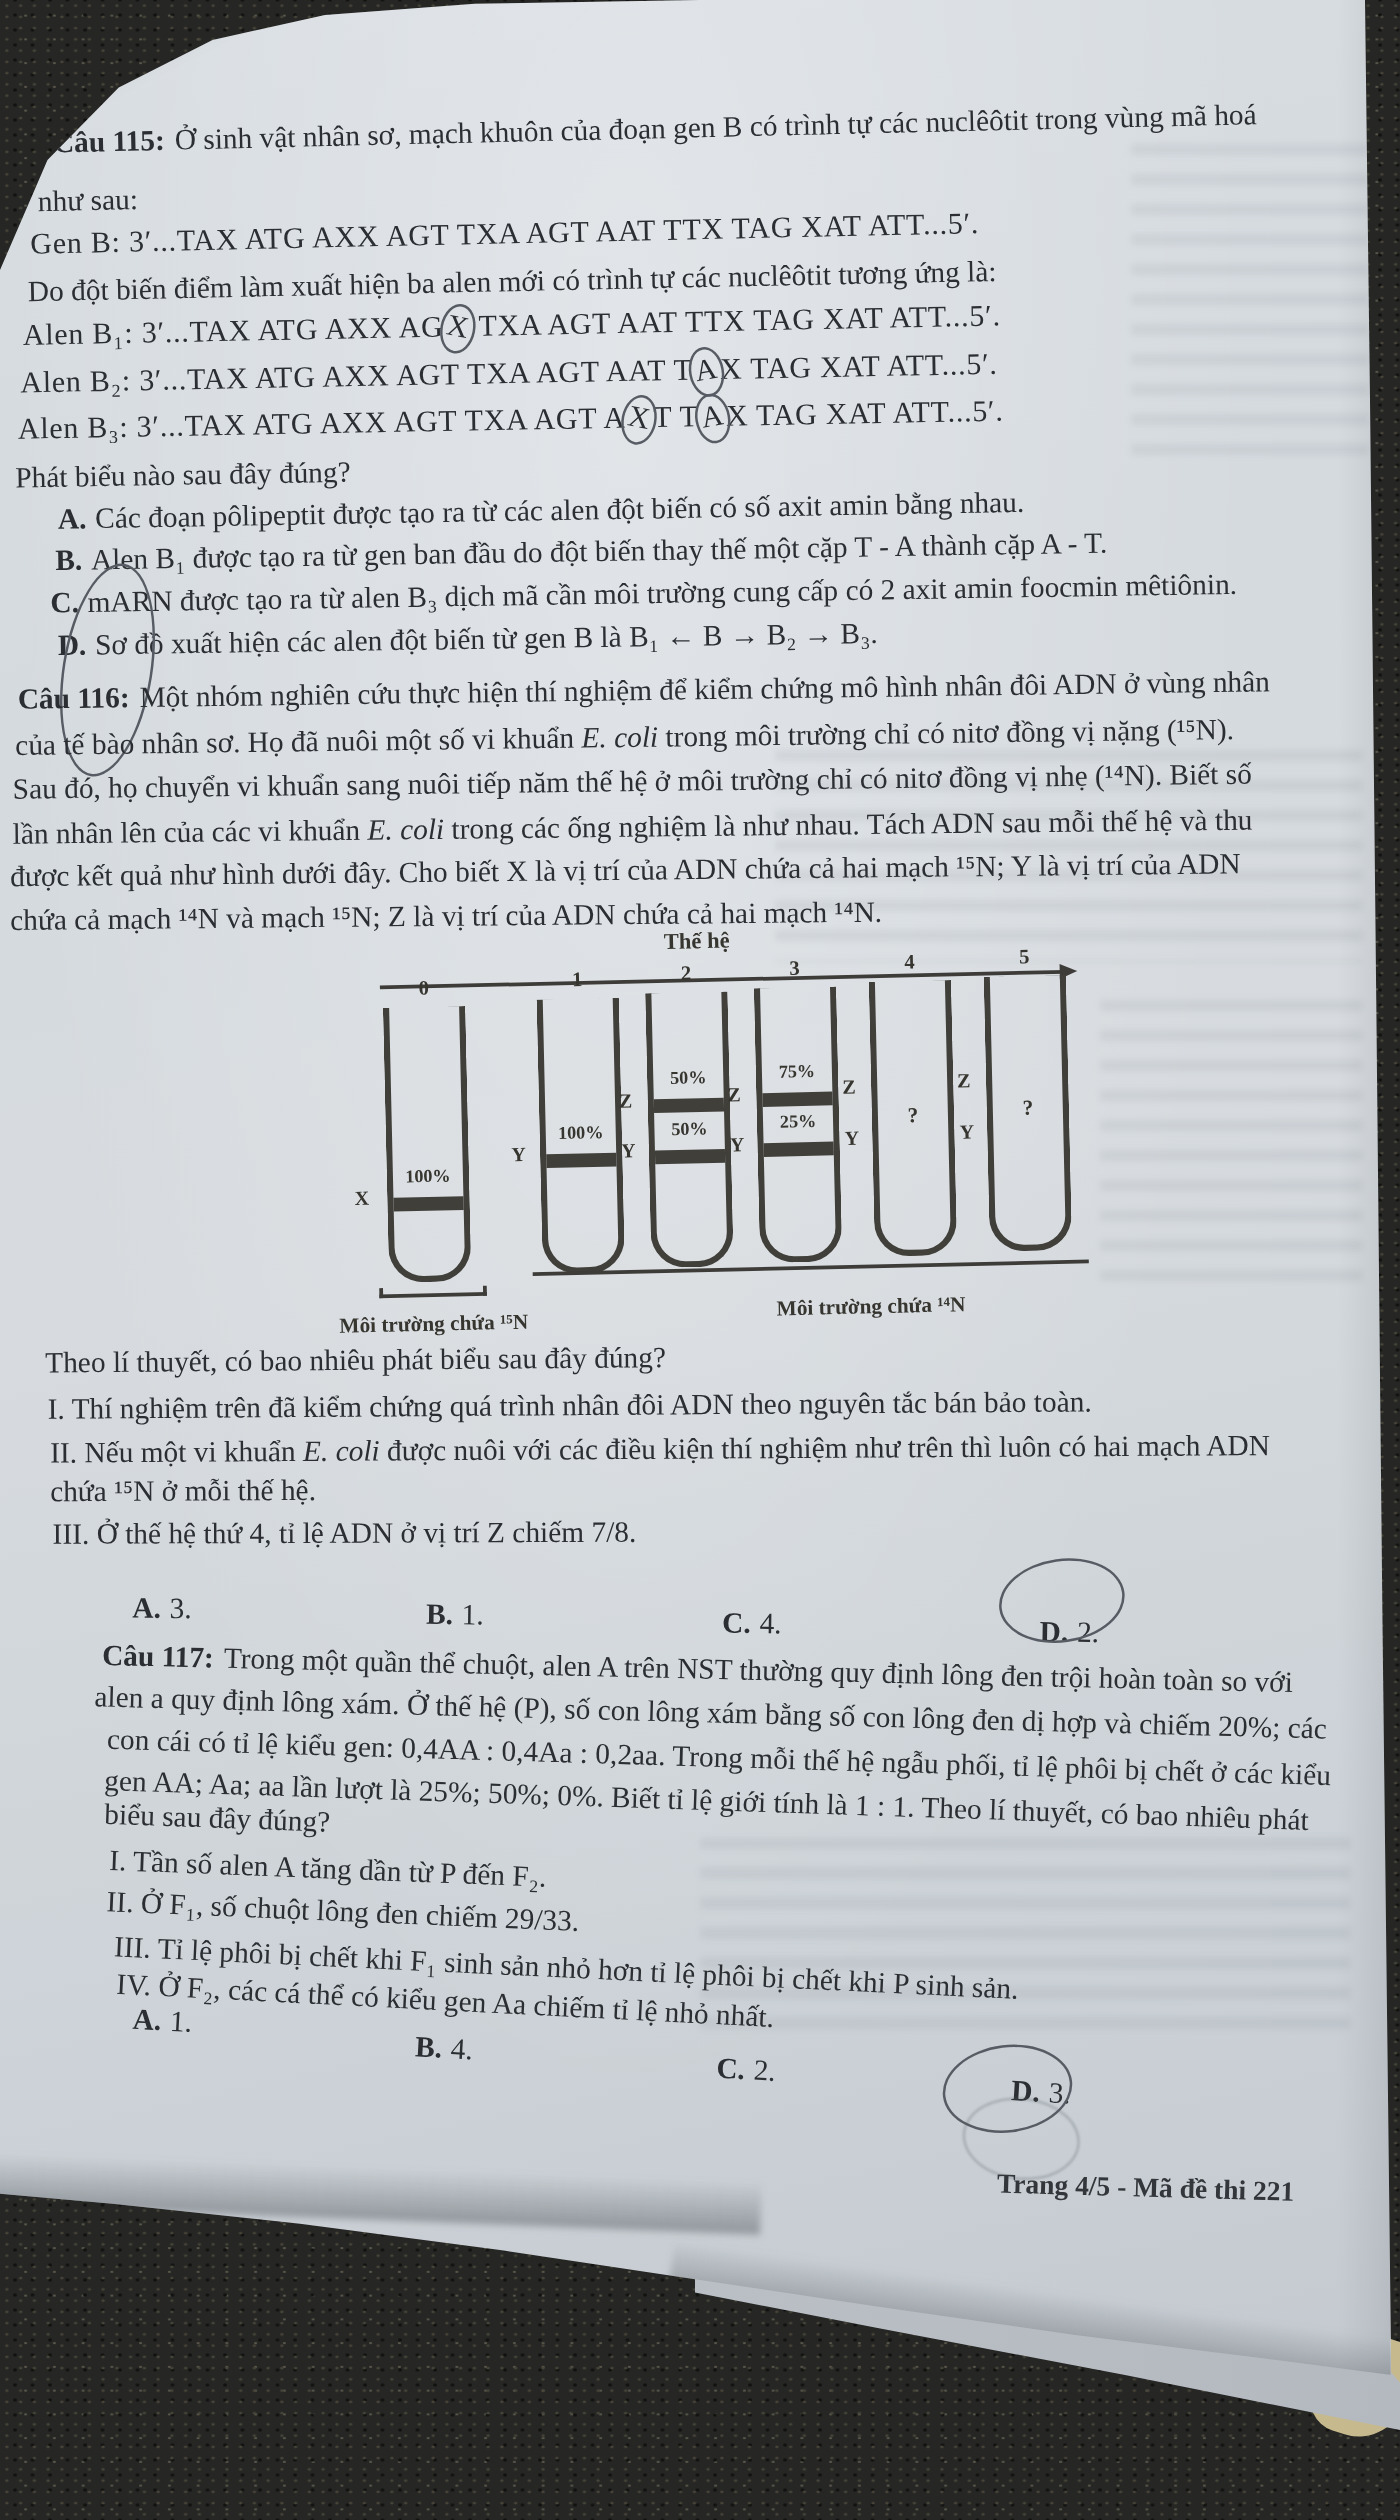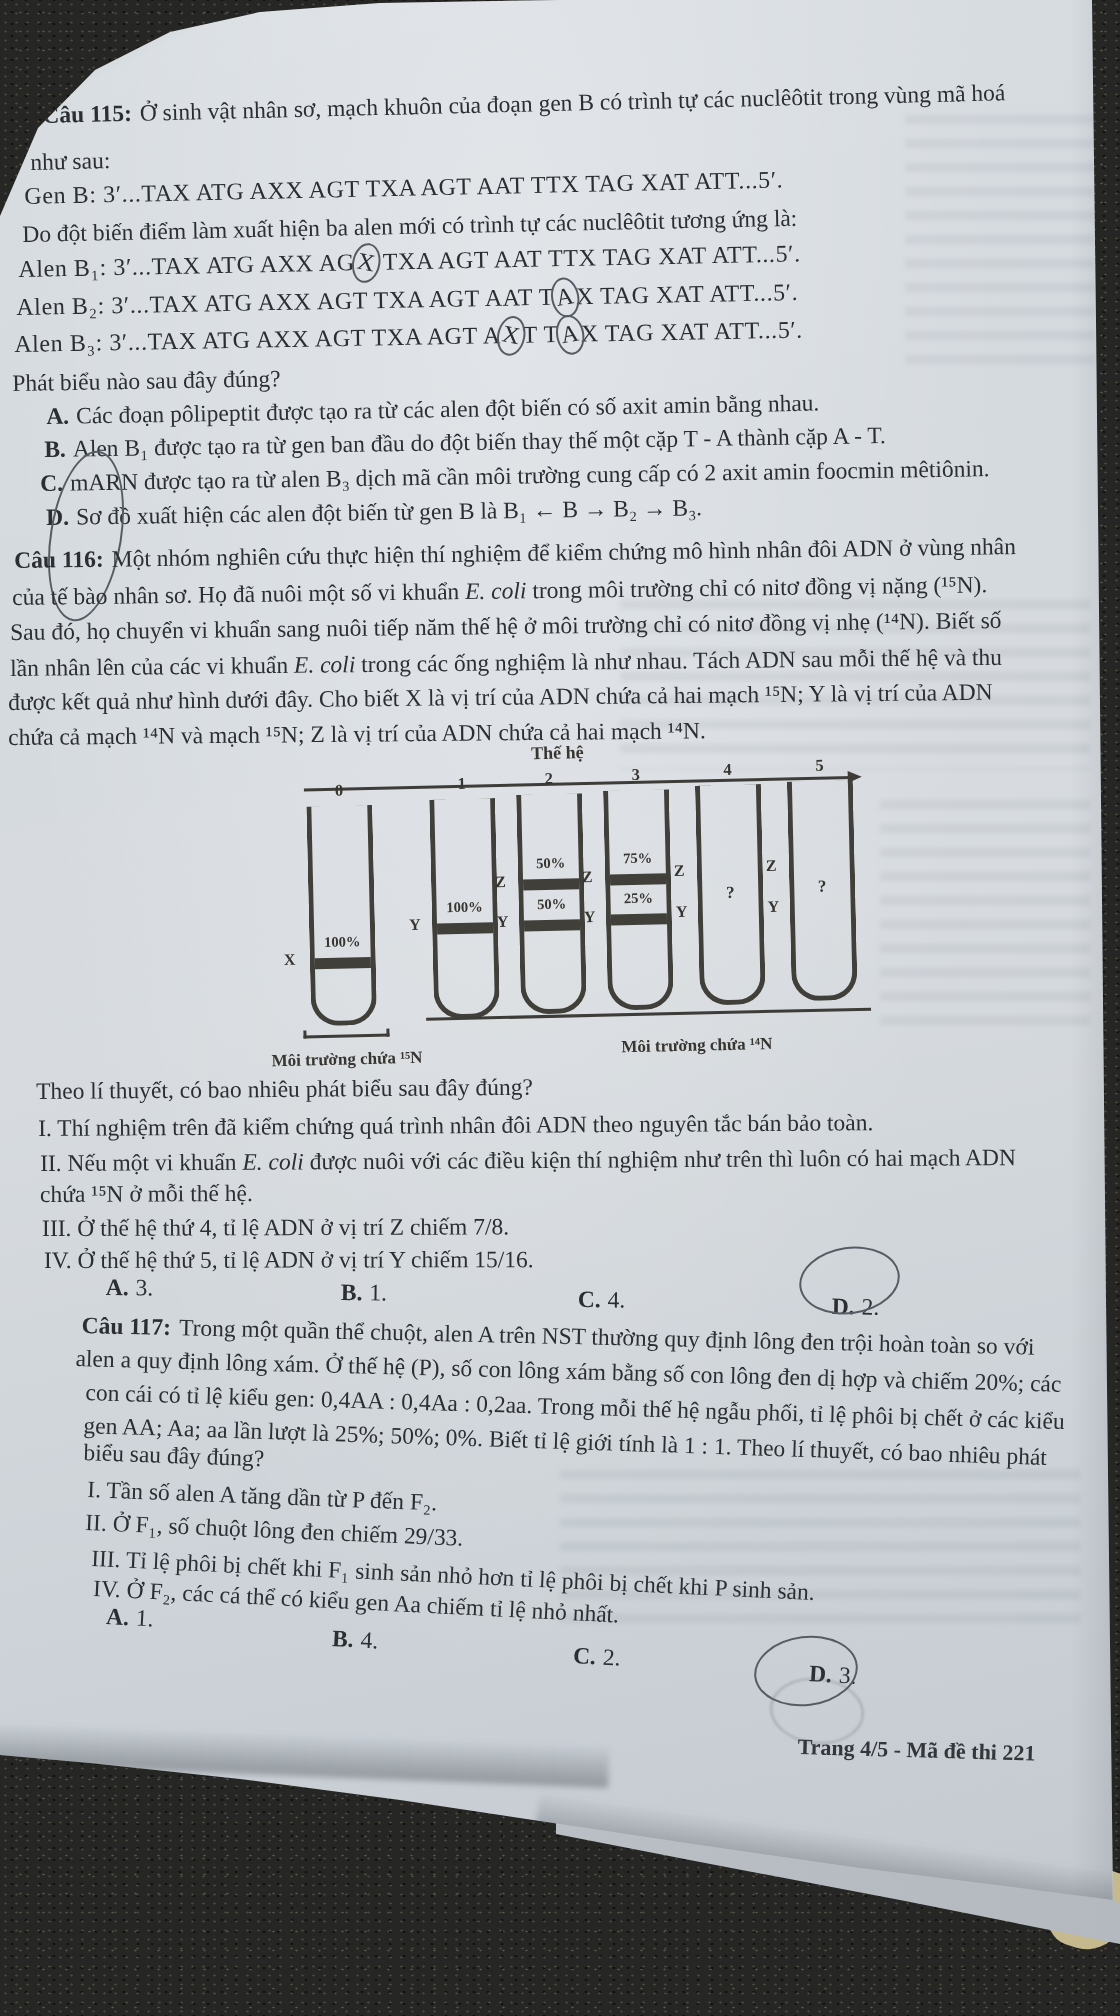--- a/index.html
+++ b/index.html
@@ -208,21 +208,20 @@
       <div class="env" style="left:330px;top:296px;width:250px;">Môi trường chứa ¹⁴N</div>
     </div>
 
     <div class="ln" style="left:36px;top:1076px;transform:rotate(-0.5deg);">Theo lí thuyết, có bao nhiêu phát biểu sau đây đúng?</div>
     <div class="ln" style="left:38px;top:1113px;transform:rotate(-0.4deg);">I. Thí nghiệm trên đã kiểm chứng quá trình nhân đôi ADN theo nguyên tắc bán bảo toàn.</div>
     <div class="ln" style="left:40px;top:1148px;transform:rotate(-0.35deg);">
       <span>II. Nếu một vi khuẩn </span><span class="it">E. coli</span><span> được nuôi với các điều kiện thí nghiệm như trên thì luôn có hai mạch ADN</span>
     </div>
     <div class="ln" style="left:40px;top:1179px;transform:rotate(-0.3deg);">chứa ¹⁵N ở mỗi thế hệ.</div>
     <div class="ln" style="left:42px;top:1213px;transform:rotate(-0.2deg);">III. Ở thế hệ thứ 4, tỉ lệ ADN ở vị trí Z chiếm 7/8.</div>
-    <div class="ln" style="left:44px;top:1245px;transform:rotate(-0.1deg);">IV. Ở thế hệ thứ 5, tỉ lệ ADN ở vị trí Y chiếm 15/16.</div>
     <div class="ln" style="left:106px;top:1272px;transform:rotate(0.6deg);">
       <span class="k">A.</span><span>3.</span>
     </div>
     <div class="ln" style="left:341px;top:1277px;transform:rotate(0.7deg);">
       <span class="k">B.</span><span>1.</span>
     </div>
     <div class="ln" style="left:578px;top:1284px;transform:rotate(0.8deg);">
       <span class="k">C.</span><span>4.</span>
     </div>
     <div class="ln" style="left:832px;top:1291px;transform:rotate(0.9deg);">

